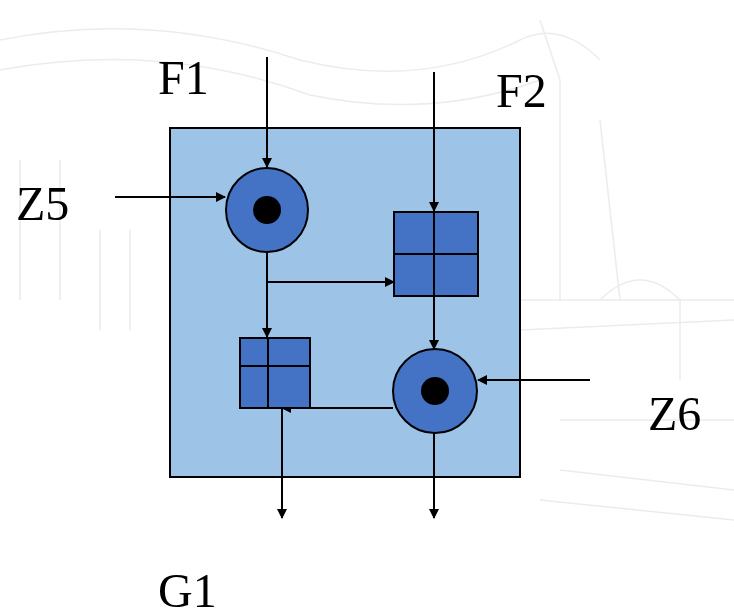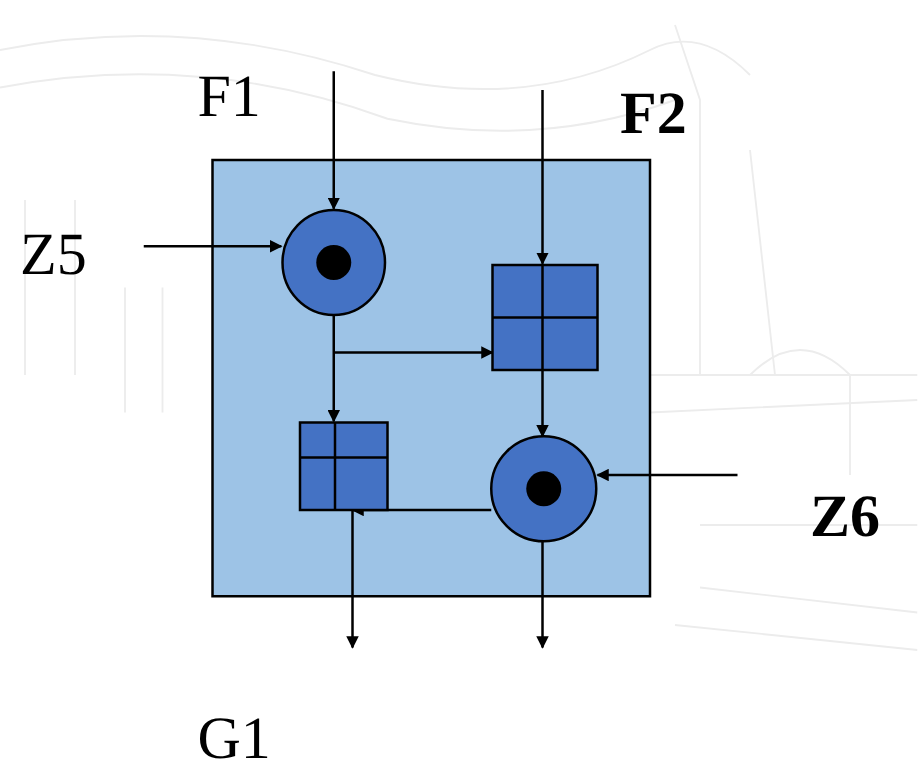--- a/index.html
+++ b/index.html
@@ -60,17 +60,17 @@
       <line x1="268" y1="338" x2="268" y2="408" stroke="#000" stroke-width="2"></line>
     </g>
 
     <g>
       <circle cx="435" cy="391" r="42" fill="#4472c4" stroke="#000" stroke-width="2"></circle>
       <circle cx="435" cy="391" r="14" fill="#000"></circle>
     </g>
   </svg>
 
   <span class="lbl" style="left:158px; top:54px;">F1</span>
-  <span class="lbl" style="left:496px; top:67px;font-weight:bold;">F2</span>
+  <span class="lbl" style="left:496px; top:67px;">F2</span>
   <span class="lbl" style="left:16px; top:180px;">Z5</span>
-  <span class="lbl" style="left:648px; top:390px;font-weight:bold;">Z6</span>
+  <span class="lbl" style="left:648px; top:390px;">Z6</span>
   <span class="lbl" style="left:158px; top:530px;margin-top:37px;">G1</span>
 </div>
 
 </body></html>

